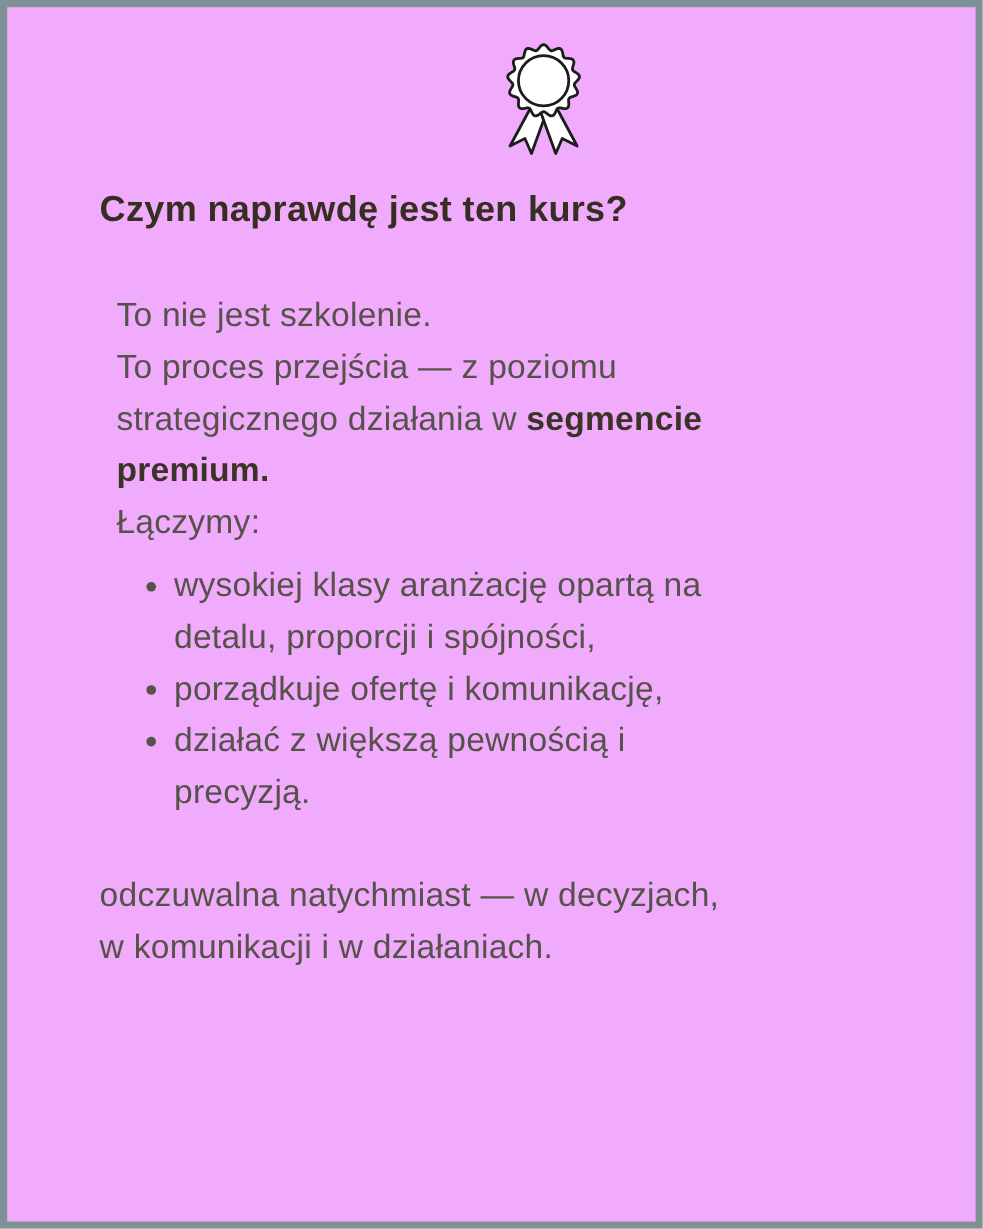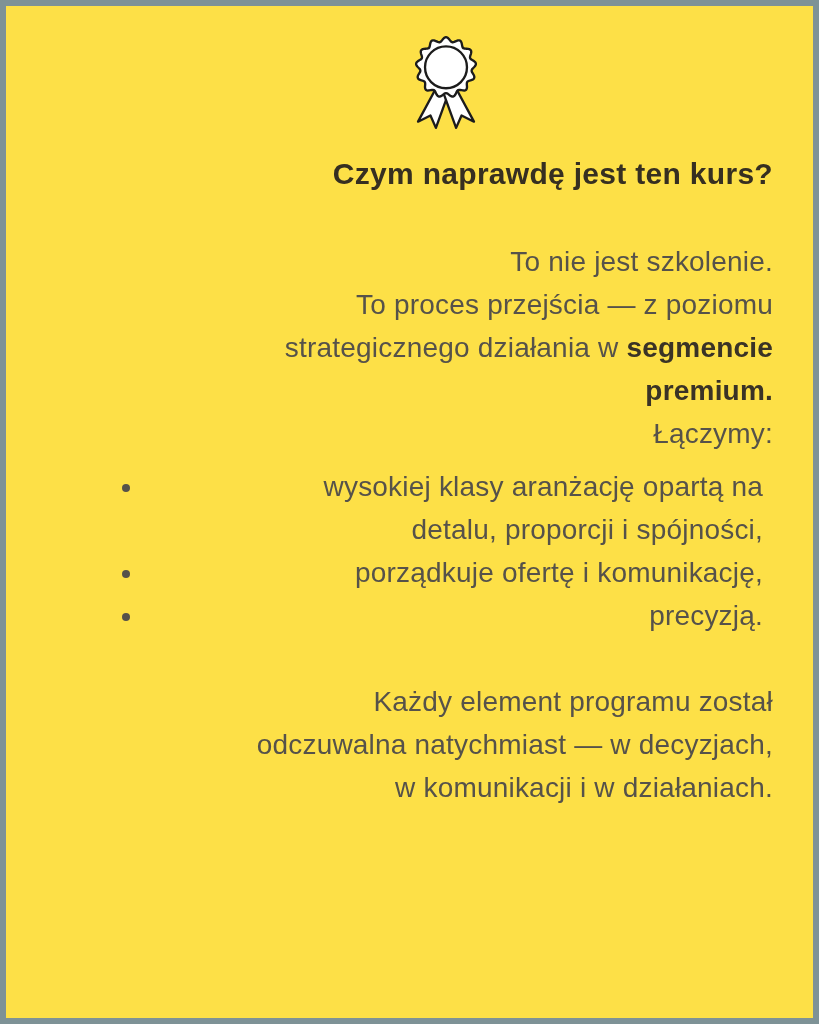--- a/index.html
+++ b/index.html
@@ -9,25 +9,24 @@
     -webkit-font-smoothing: antialiased;
   }
   .frame {
     width: 819px; height: 1024px;
     background: #7e9296;
     box-sizing: border-box;
     padding: 6px;
   }
   .card {
     width: 100%; height: 100%;
-    background: #fde047;
+    background: #f0abfc;
     box-sizing: border-box;
-    padding: 24px 40px 0 77px;
+    padding: 24px 27px 0 77px;
     overflow: hidden;
-    text-align: right;
   }
   .icon-wrap {
     width: 100%;
     margin-left: 18px; 
     text-align: center;
   }
   .icon-wrap svg { display: inline-block; }
   h1.heading {
     margin: 20px 0 0 0;
     font-size: 30px;
@@ -83,24 +82,24 @@
 
     <ul class="bullet-list bodytext">
       <li>
         <div class="line">wysokiej klasy aranżację opartą na</div>
         <div class="line">detalu, proporcji i spójności,</div>
       </li>
       <li>
         <div class="line">porządkuje ofertę i komunikację,</div>
       </li>
       <li>
+        <div class="line">działać z większą pewnością i</div>
         <div class="line">precyzją.</div>
       </li>
     </ul>
 
     <div class="bodytext closing">
-      <div class="line">Każdy element programu został</div>
       <div class="line">odczuwalna natychmiast — w decyzjach,</div>
       <div class="line">w komunikacji i w działaniach.</div>
     </div>
 
   </div>
 </div>
 
 </body></html>

